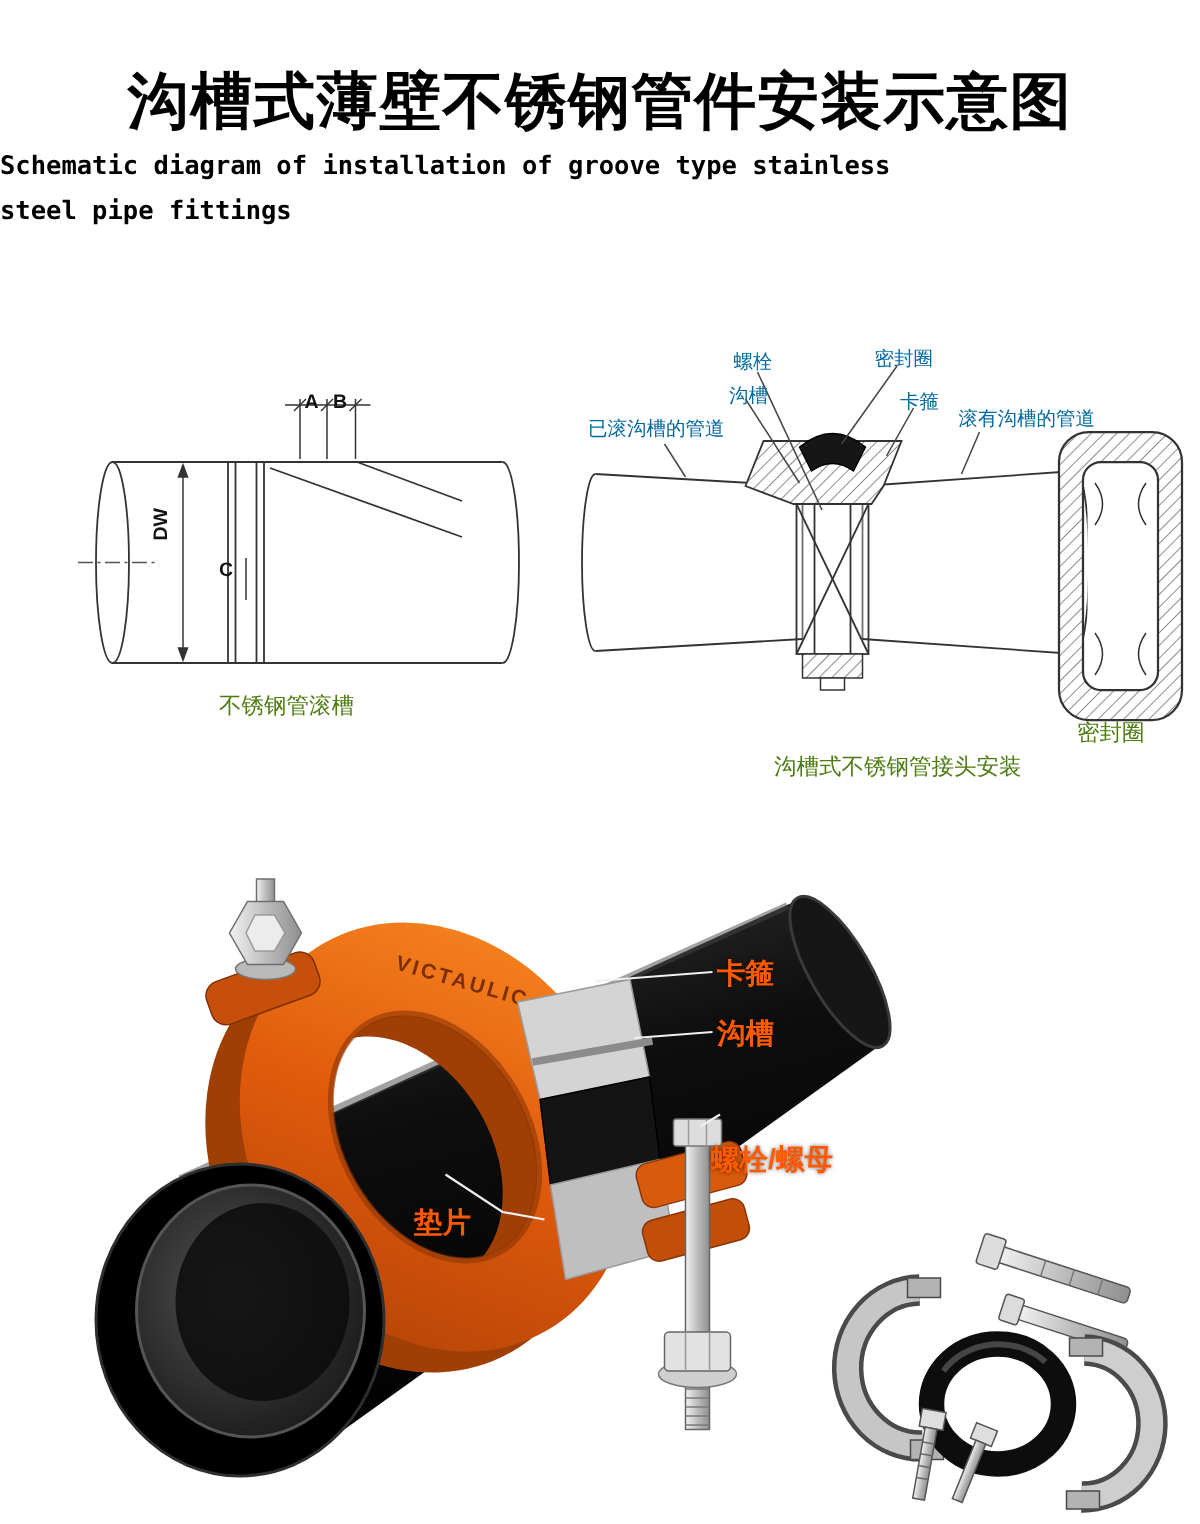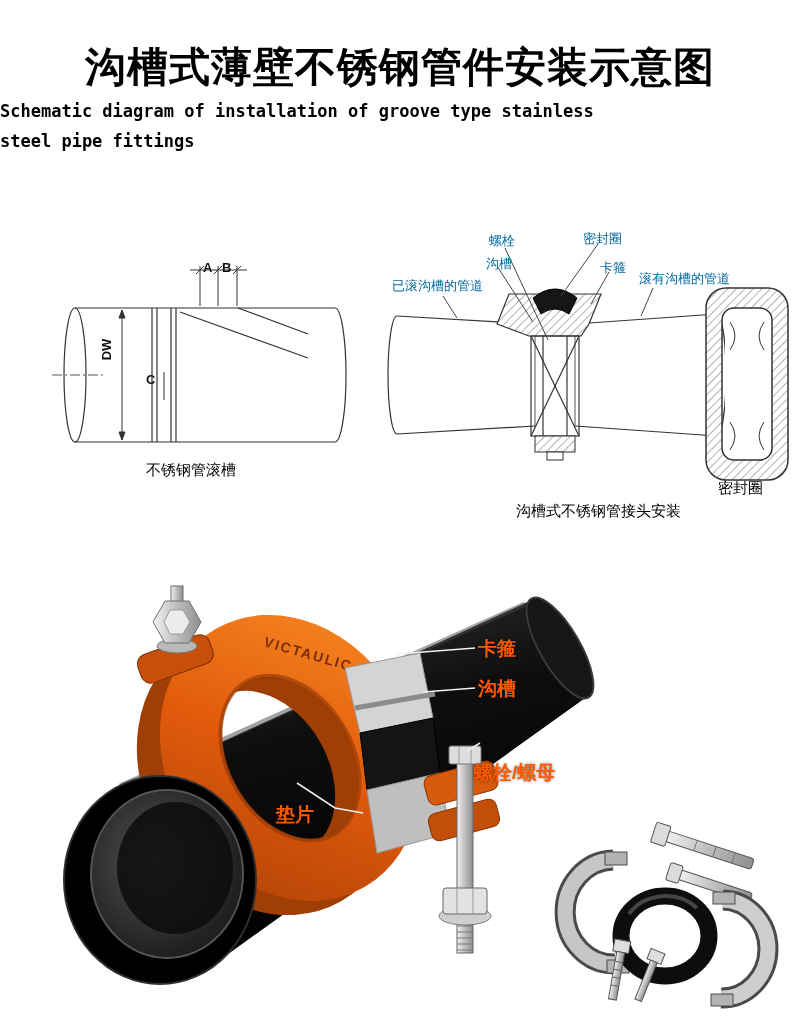--- a/index.html
+++ b/index.html
@@ -7,21 +7,21 @@
   .page{position:relative;width:800px;height:1016px;background:#fff;
         font-family:"Liberation Sans",sans-serif;overflow:hidden;color:#111}
   .title{position:absolute;top:40px;left:0;width:100%;text-align:center;
          font-size:41px;font-weight:bold;letter-spacing:1px;color:#000}
   .subtitle{position:absolute;top:96px;left:0;width:100%;text-align:left;
             font-family:"DejaVu Sans Mono","Liberation Mono",monospace;
             font-size:17px;font-weight:bold;line-height:30px;color:#000}
   .abs{position:absolute}
   .dim{position:absolute;font-size:13px;font-weight:bold;color:#111;white-space:nowrap}
   .anno{position:absolute;font-size:13px;color:#0369a1;white-space:nowrap}
-  .cap{position:absolute;font-size:15px;color:#000000;white-space:nowrap}
+  .cap{position:absolute;font-size:15px;color:#4d7c0f;white-space:nowrap}
   .callout{position:absolute;font-size:19px;font-weight:bold;color:#ff5a00;
            white-space:nowrap;text-shadow:0 0 3px rgba(0,0,0,.55)}
   .dw{transform:rotate(-90deg);transform-origin:center}
   svg{display:block}
 </style>
 </head>
 <body>
 
 <div class="page">
 

